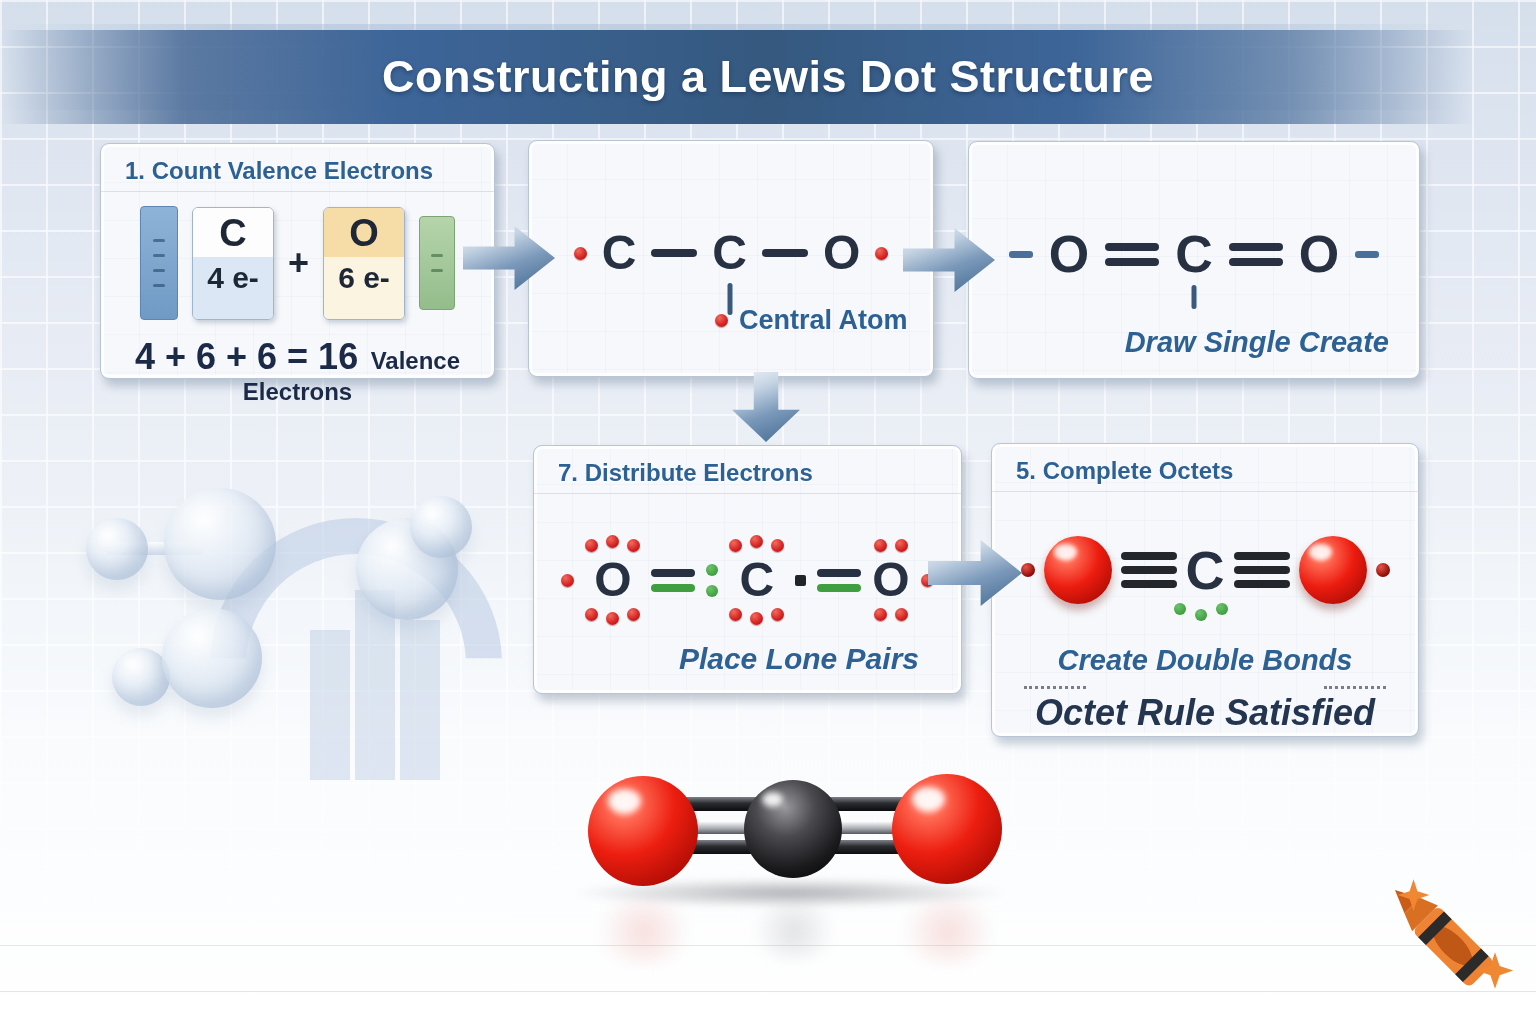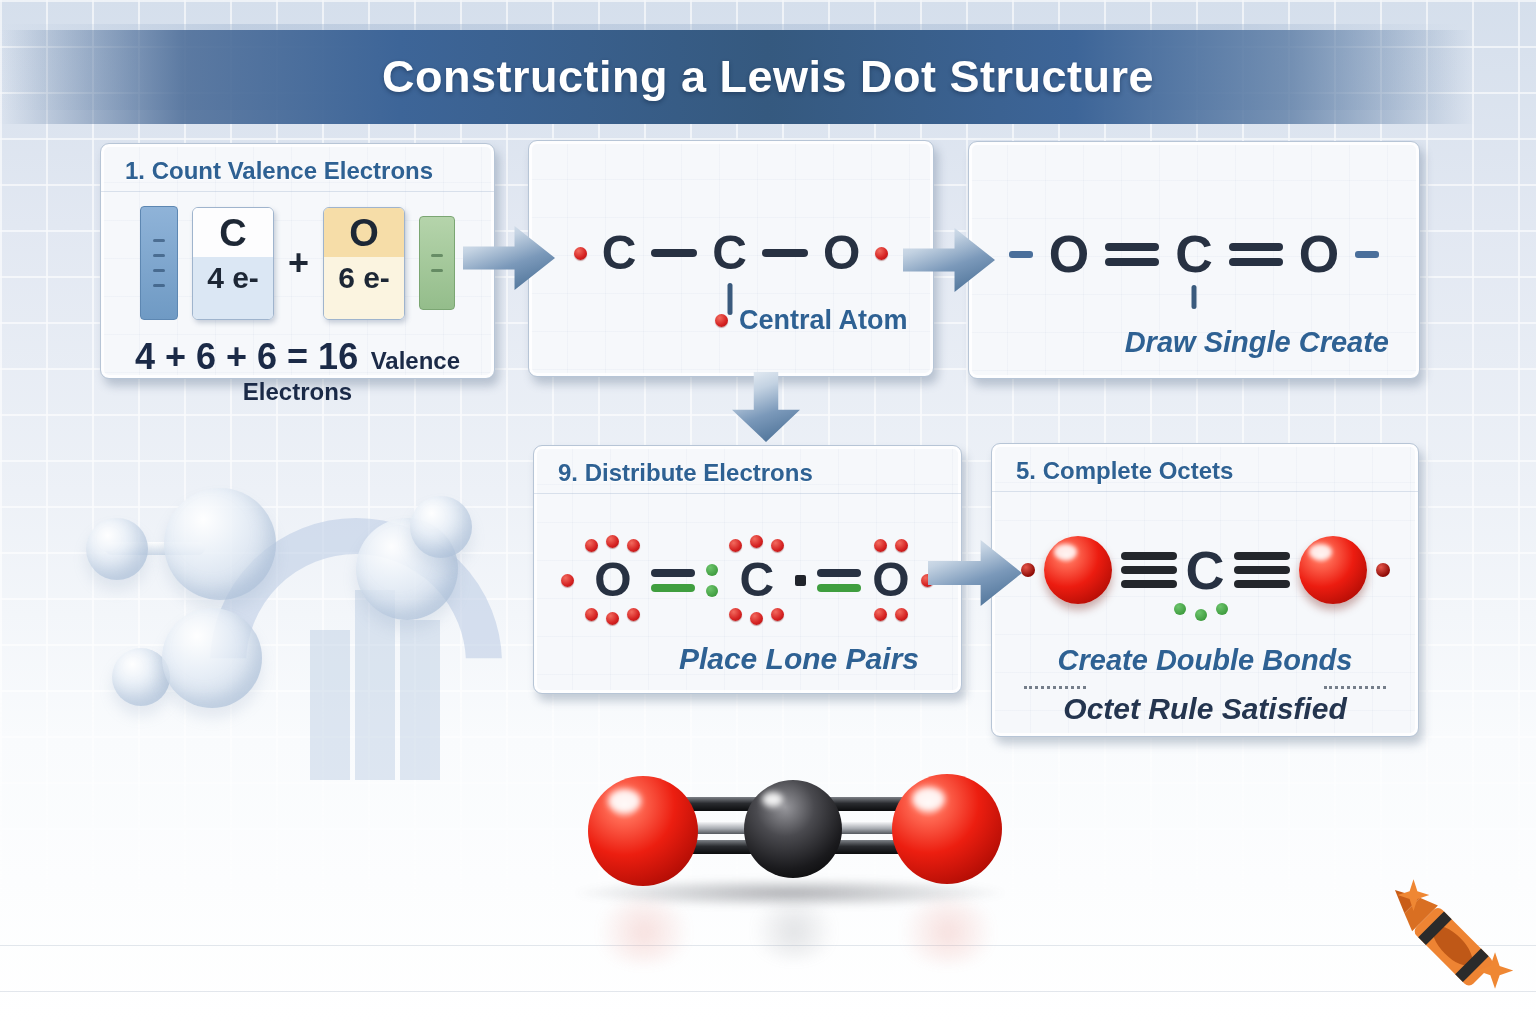--- a/index.html
+++ b/index.html
@@ -194,21 +194,21 @@
           <div class="bar" style="width:54px"></div>
           <div class="bar" style="width:54px"></div>
         </div>
       <div class="sym" style="font-size:52px">O</div>
       <div class="bluedash"></div>
     </div>
     <div class="caption" style="top:184px;right:30px;font-size:29px">Draw Single Create</div>
   </div>
 
   <div class="panel" style="left:533px;top:445px;width:427px;height:247px">
-    <div class="phead">9. Distribute Electrons</div>
+    <div class="phead">7. Distribute Electrons</div>
     <div class="lrow" style="top:92px;gap:11px">
       <div class="rdot"></div>
       <div class="atomd">
         <div class="drow arc3">
             <div class="rdot"></div>
             <div class="rdot"></div>
             <div class="rdot"></div>
           </div>
         <div class="sym" style="font-size:48px">O</div>
         <div class="drow arc3b">
@@ -285,21 +285,21 @@
           <div class="bar"></div>
         </div>
       <div class="osphere">
           <div class="hl"></div>
         </div>
       <div class="tinyred"></div>
     </div>
     <div class="caption" style="top:200px;left:0;right:0;text-align:center;font-size:29px">Create Double Bonds</div>
     <div class="dashmark" style="top:242px;left:32px"></div>
     <div class="dashmark" style="top:242px;right:32px"></div>
-    <div class="caption" style="top:248px;left:0;right:0;text-align:center;font-size:30px;color:#24354f">Octet Rule Satisfied</div>
+    <div class="caption" style="top:248px;left:0;right:0;text-align:center;font-size:36px;color:#24354f">Octet Rule Satisfied</div>
   </div>
 
   <div class="arrow right" style="left:463px;top:226px;width:92px;height:64px"></div>
   <div class="arrow right" style="left:903px;top:228px;width:92px;height:64px"></div>
   <div class="arrow down" style="left:732px;top:372px;width:68px;height:70px"></div>
   <div class="arrow right" style="left:928px;top:540px;width:94px;height:66px"></div>
 
   <div class="co2">
     <div class="co2shadow"></div>
     <div class="rodm dark" style="left:640px;top:797px;width:320px;height:14px"></div>

